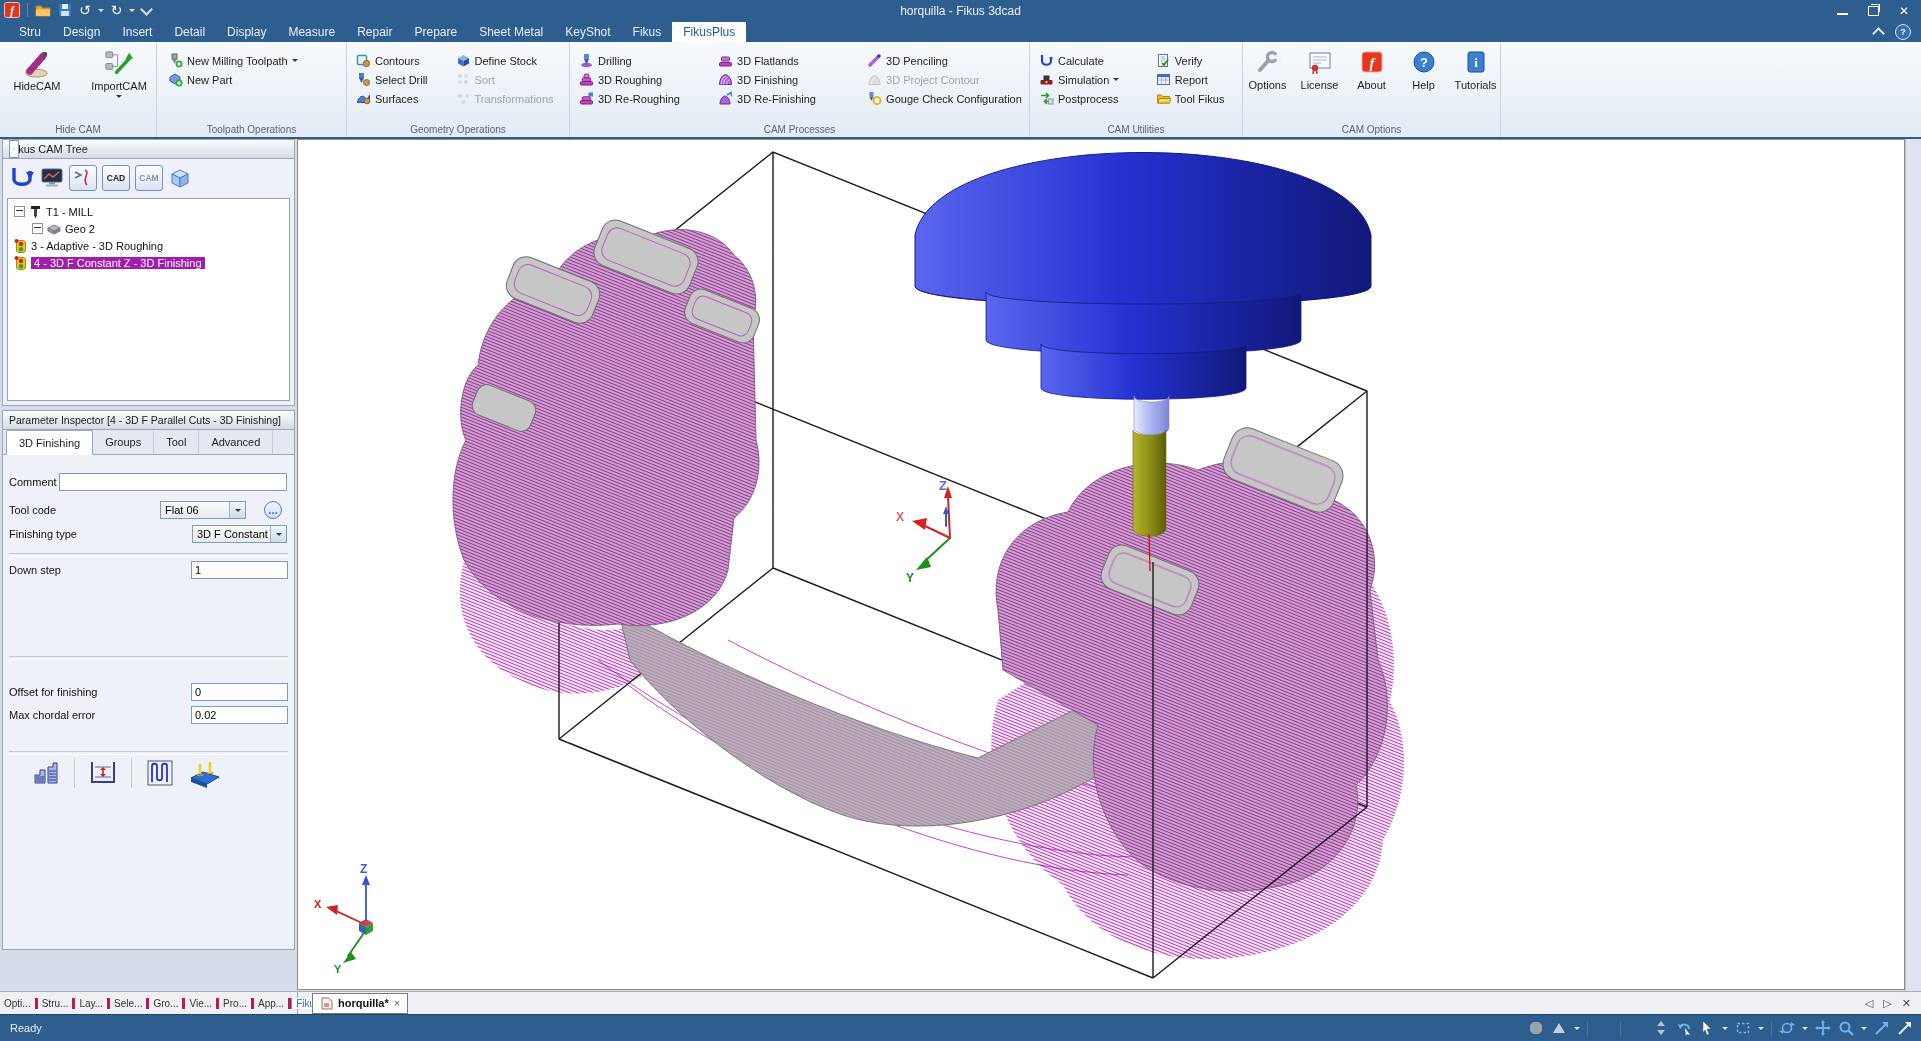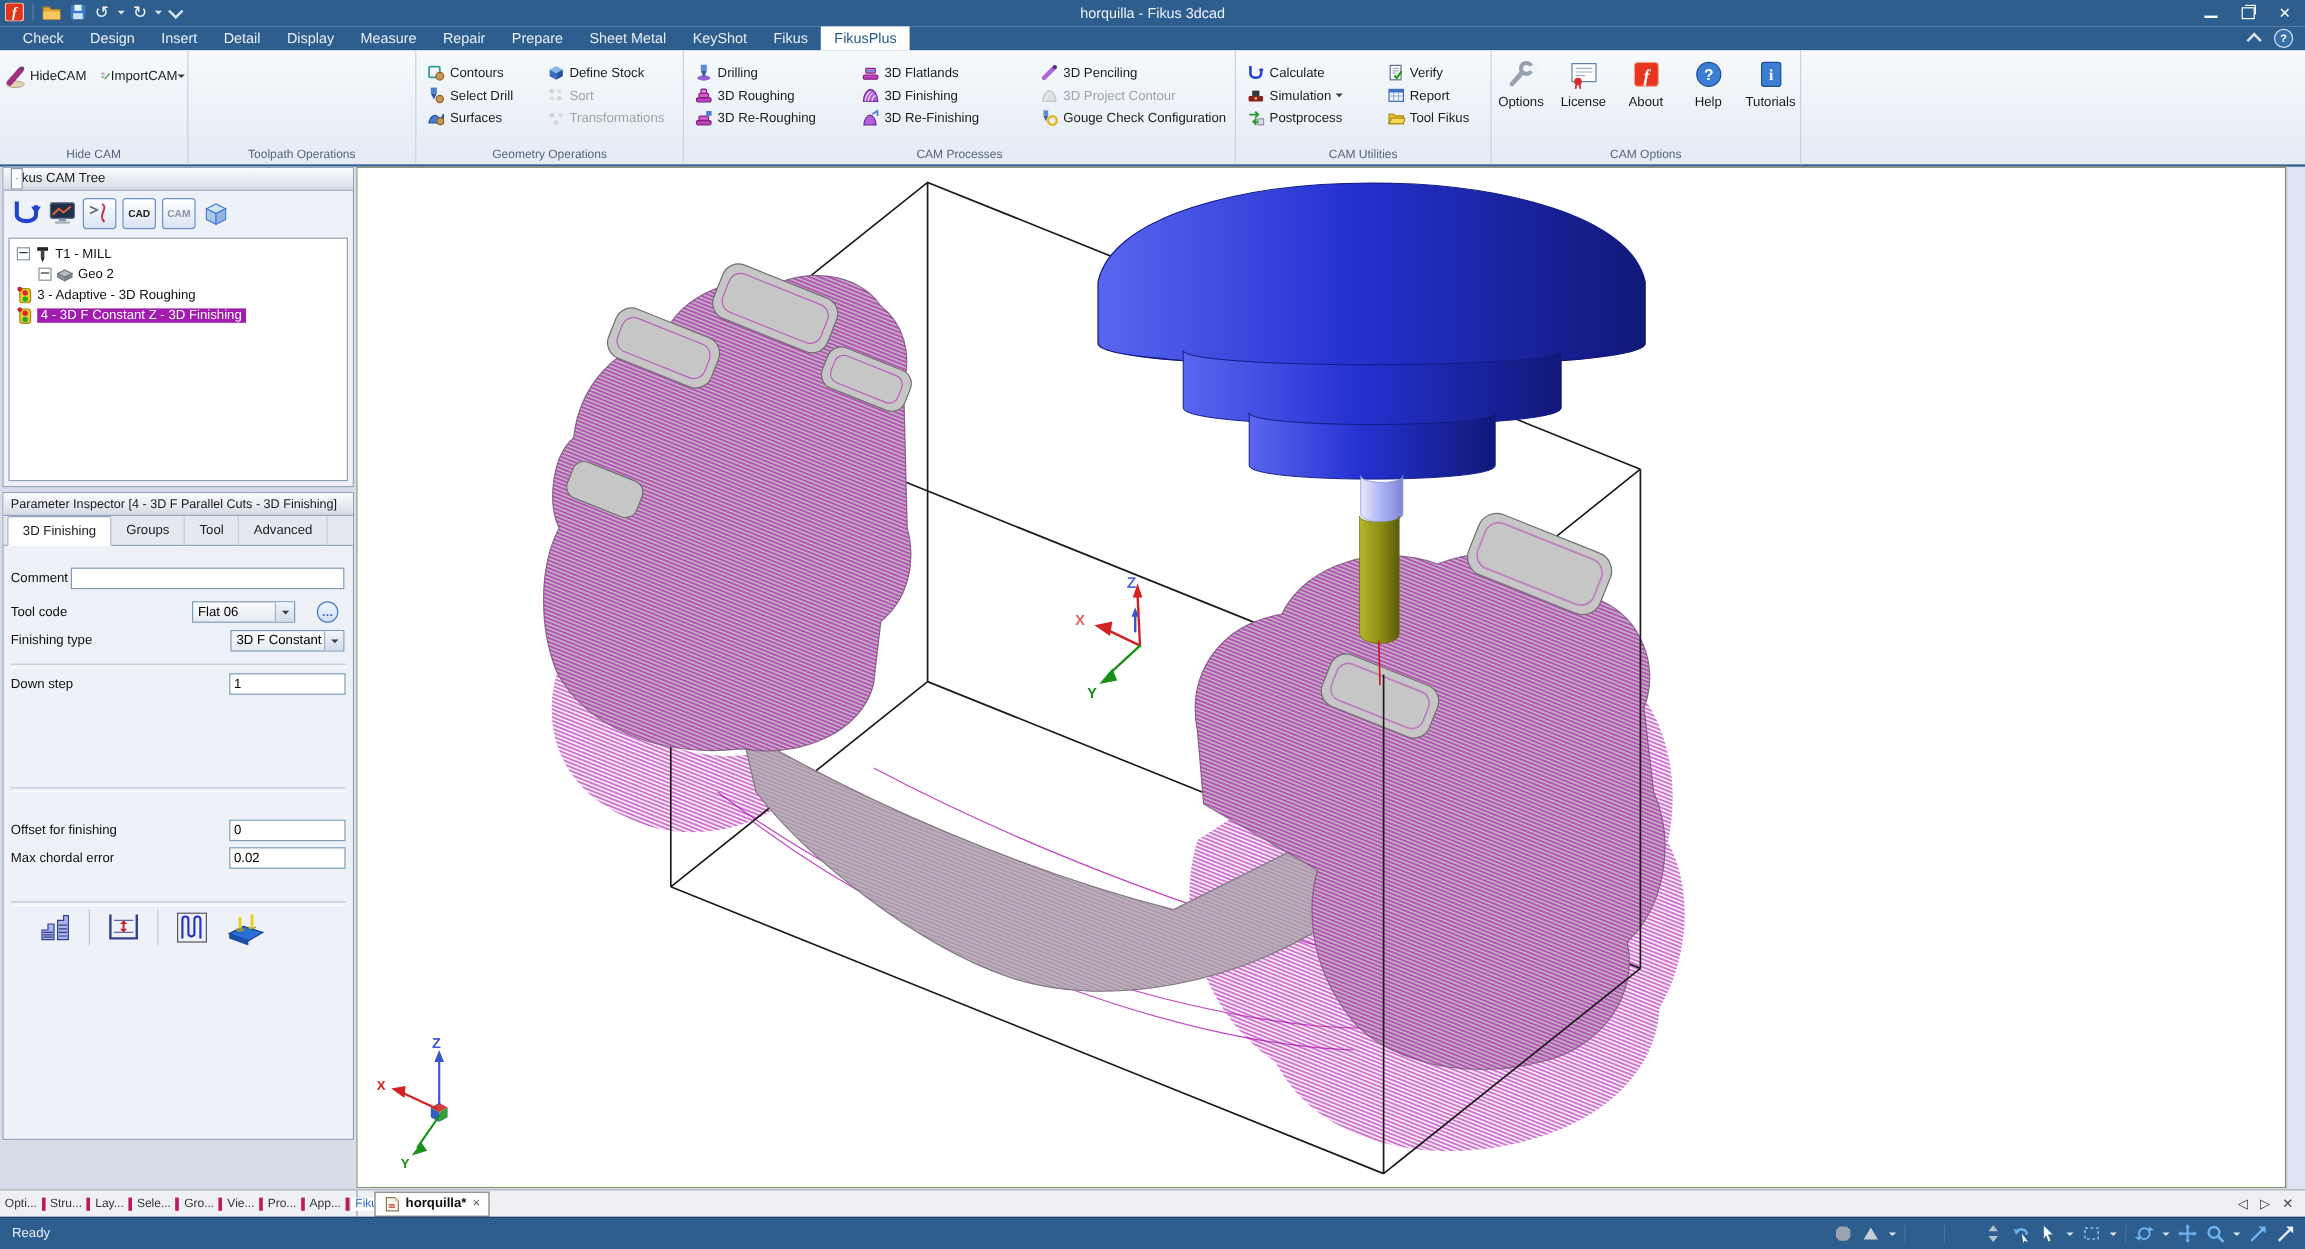--- a/index.html
+++ b/index.html
@@ -31,21 +31,21 @@
   .rgroup{position:relative;height:95px;box-sizing:border-box;border-right:1px solid #c9d3e2;padding-bottom:14px}
   .rg-label{position:absolute;bottom:1px;left:0;right:0;text-align:center;font-size:10px;color:#54657c;height:12px;line-height:12px;white-space:nowrap}
   .rrows{padding:9px 4px 0 8px;display:flex;flex-direction:column}
   .rbtn{height:19px;display:flex;align-items:center;gap:4px;font-size:11px;color:#1c1c1c;padding:0 3px;white-space:nowrap}
   .rbtn.disabled{color:#9ba5b1}
   .rbtn.disabled svg{opacity:.45;filter:grayscale(1)}
   .rbtn svg{width:15px;height:15px;flex:0 0 auto}
   .rcols{display:flex;padding:9px 0 0 6px}
   .rcol{display:flex;flex-direction:column}
   .bigrow{display:flex;justify-content:center;gap:12px;padding-top:5px}
-  .bigbtn{display:flex;flex-direction:row;align-items:center;font-size:11px;color:#1c1c1c;width:70px}
+  .bigbtn{display:flex;flex-direction:column;align-items:center;font-size:11px;color:#1c1c1c;width:70px}
   .bigbtn svg{width:33px;height:33px}
   .optrow{display:flex;justify-content:center;gap:4px;padding-top:7px}
   .bigbtn2{display:flex;flex-direction:column;align-items:center;font-size:11px;color:#1c1c1c;width:48px}
   .bigbtn2 svg{width:26px;height:26px;margin-bottom:4px}
   .rfill{flex:1;border-right:none}
   
   .main{position:absolute;top:139px;left:0;width:1921px;height:852px}
   .leftpanel{position:absolute;left:0;top:0;width:297px;height:852px;background:#d6dde9}
   .panel{position:absolute;left:2px;width:293px;border:1px solid #98a6bc;background:#eef1f7;box-sizing:border-box}
   .phead{height:18px;background:linear-gradient(#fbfcfd,#d5dbe6);border-bottom:1px solid #98a6bc;display:flex;align-items:center;padding:0 6px;font-size:11px;color:#1a1a1a}
@@ -118,21 +118,21 @@
   </div>
   <div class="tb-title">horquilla - Fikus 3dcad</div>
   <div class="winctl">
     <span class="wmin"></span>
     <span class="wres"></span>
     <span class="wclose">✕</span>
   </div>
 </div>
 
 <div class="menubar">
-  <span class="mtab">Check</span>
+  <span class="mtab">Stru</span>
   <span class="mtab">Design</span>
   <span class="mtab">Insert</span>
   <span class="mtab">Detail</span>
   <span class="mtab">Display</span>
   <span class="mtab">Measure</span>
   <span class="mtab">Repair</span>
   <span class="mtab">Prepare</span>
   <span class="mtab">Sheet Metal</span>
   <span class="mtab">KeyShot</span>
   <span class="mtab">Fikus</span>
@@ -165,20 +165,40 @@
             <path d="M27,6 L31,12 L23,13 Z" fill="#28a028"></path>
           </svg>
         <span>ImportCAM</span>
         <span class="dd"></span>
       </div>
     </div>
     <div class="rg-label">Hide CAM</div>
   </div>
 
   <div class="rgroup" style="width:190px">
+    <div class="rrows">
+      <div class="rbtn">
+        <svg viewBox="0 0 15 15">
+            <rect x="4" y="1" width="5" height="5" fill="#9aa6b6" stroke="#5a6676"></rect>
+            <path d="M4,6 L9,6 L6.5,11 Z" fill="#7e8a9a"></path>
+            <circle cx="11" cy="11" r="3.5" fill="#2fae3f"></circle>
+            <path d="M11,9 v4 M9,11 h4" stroke="#fff" stroke-width="1.2"></path>
+          </svg>
+        <span>New Milling Toolpath</span>
+        <span class="dd"></span>
+      </div>
+      <div class="rbtn">
+        <svg viewBox="0 0 15 15">
+            <path d="M2,5 L7,2 L12,5 L12,9 L7,12 L2,9 Z" fill="#6f9fd8" stroke="#38619c"></path>
+            <circle cx="11" cy="11" r="3.5" fill="#2fae3f"></circle>
+            <path d="M11,9 v4 M9,11 h4" stroke="#fff" stroke-width="1.2"></path>
+          </svg>
+        <span>New Part</span>
+      </div>
+    </div>
     <div class="rg-label">Toolpath Operations</div>
   </div>
 
   <div class="rgroup" style="width:223px">
     <div class="rcols">
       <div class="rcol" style="width:100px">
         <div class="rbtn">
           <svg viewBox="0 0 15 15">
               <rect x="1.5" y="2.5" width="9" height="9" rx="1" fill="none" stroke="#2a9d9d" stroke-width="1.5"></rect>
               <circle cx="10.5" cy="10.5" r="3.2" fill="#c89858" stroke="#8a6428"></circle>

